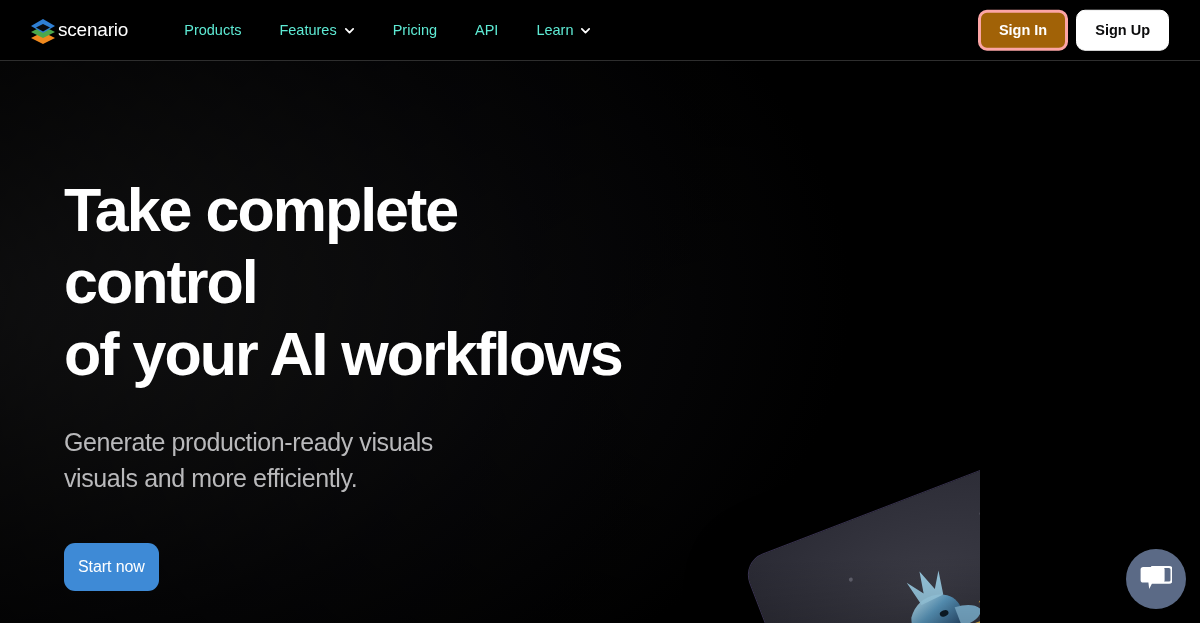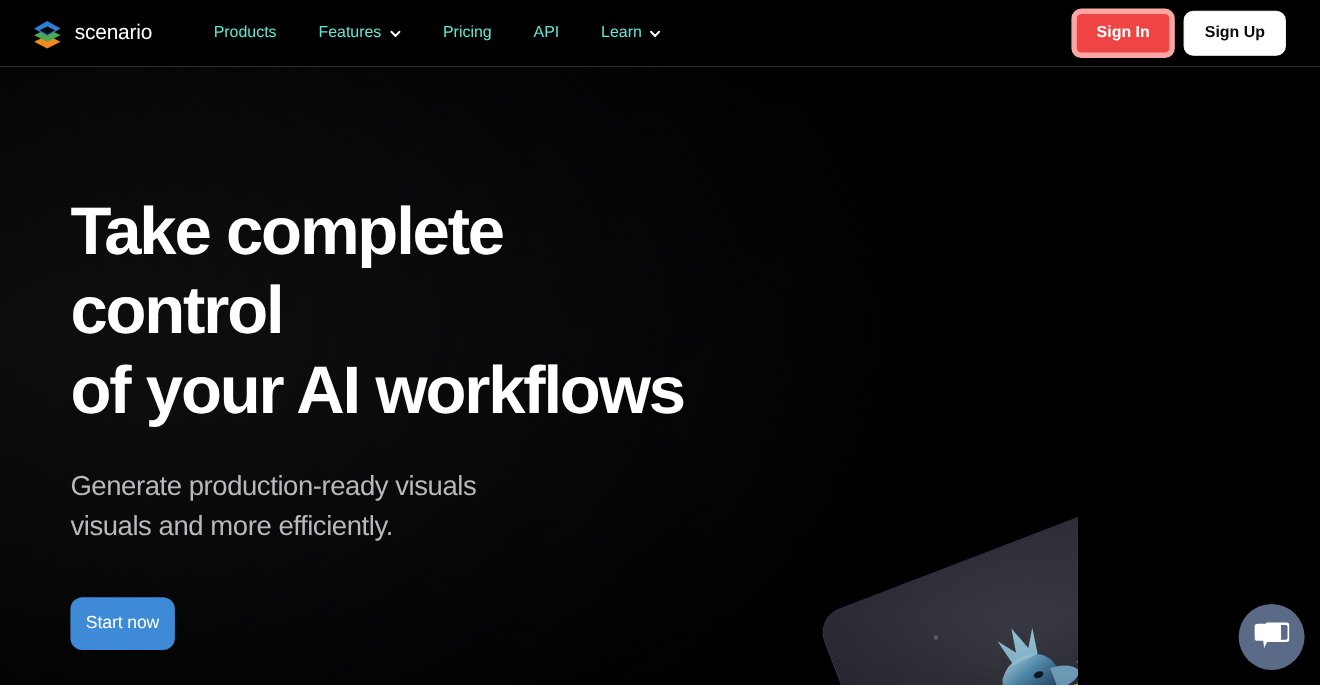--- a/index.html
+++ b/index.html
@@ -13,41 +13,41 @@
 
   
   .navbar {
     position:absolute; top:0; left:0;
     width:1200px; height:61px;
     background:#000;
     border-bottom:1px solid #2e2e2e;
     display:flex; align-items:center;
     z-index:40;
   }
-  .brand { display:flex; align-items:center; gap:10px; margin-left:28px; }
+  .brand { display:flex; align-items:center; gap:0; margin-left:28px; }
   .logo-mark { width:30px; height:30px; position:relative; flex:none; }
   .brand-name {
     font-size:19px; color:#fff; letter-spacing:-0.2px; font-weight:400;
   }
   .nav-links { display:flex; align-items:center; margin-left:56px; }
   .nav-item {
     display:flex; align-items:center; gap:7px;
     color:#5eead4; font-size:14.5px; font-weight:500;
     padding:6px 0; margin-right:38px;
     cursor:pointer; white-space:nowrap;
   }
   .nav-item:last-child { margin-right:0; }
   .chev { width:11px; height:11px; flex:none; display:block; }
   .nav-actions {
     position:absolute; right:31px; top:50%; transform:translateY(-50%);
     display:flex; align-items:center; gap:8px;
   }
   .btn-signin {
-    background:#ef4444; color:#fff;
-    border:5px solid #fca5a5; border-radius:9px;
+    background:#a16207; color:#fff;
+    border:3px solid #fca5a5; border-radius:9px;
     font-size:14.5px; font-weight:600;
     padding:10px 18px; cursor:pointer;
     font-family:inherit; line-height:1;
   }
   .btn-signup {
     background:#fff; color:#0b0b0c;
     border:1px solid #fff; border-radius:9px;
     font-size:14.5px; font-weight:600;
     padding:12px 18px; cursor:pointer;
     font-family:inherit; line-height:1;

